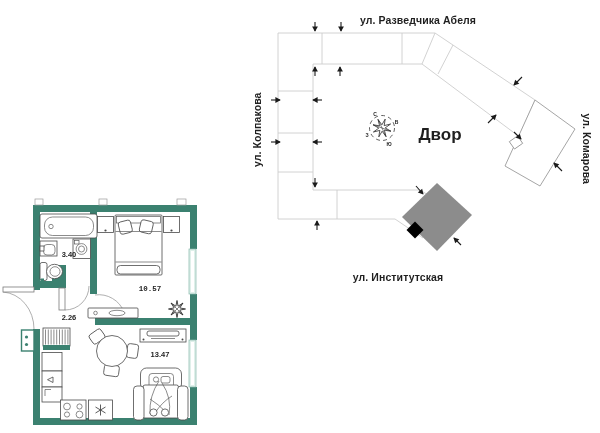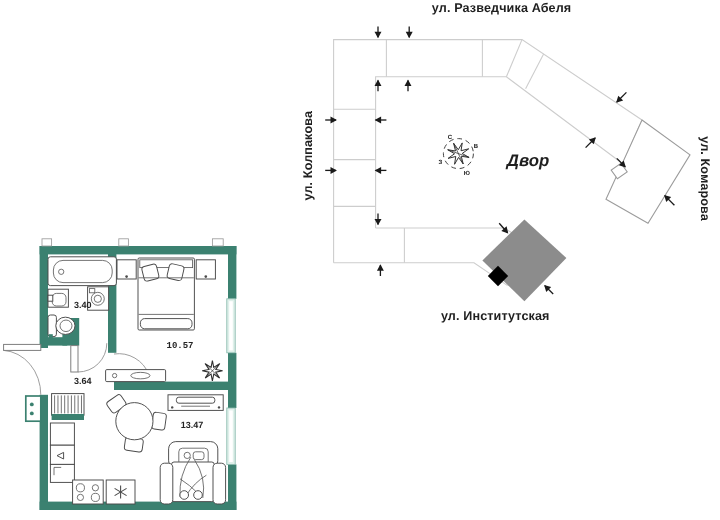--- a/index.html
+++ b/index.html
@@ -8,21 +8,21 @@
     font-family:"Liberation Sans", sans-serif;
   }
   .canvas svg{position:absolute;left:0;top:0;}
   .lbl{
     position:absolute;color:#1f1f1f;font-weight:bold;line-height:1.1;
     text-align:center;white-space:nowrap;
   }
   .street{font-size:10.5px;letter-spacing:.1px;}
   .rot-left{transform:rotate(-90deg);}
   .rot-right{transform:rotate(90deg);}
-  .dvor{font-size:14px;font-style:italic;}
+  .dvor{font-size:17px;}
   .area{font-size:7.5px;color:#242424;}
   
   .site-line{stroke:#cdcdcd;stroke-width:0.9;fill:none;}
   .block-line{stroke:#9b9b9b;stroke-width:0.9;fill:#ffffff;}
   .fix{stroke:#4a4a4a;stroke-width:0.8;fill:#ffffff;}
   .fix-thin{stroke:#5a5a5a;stroke-width:0.7;fill:none;}
   .arc{stroke:#9a9a9a;stroke-width:0.8;fill:none;}
   .leaf{fill:#ffffff;stroke:#7a7a7a;stroke-width:0.8;}
   .arrow{stroke:#1a1a1a;stroke-width:1.1;fill:none;}
   .stub{fill:#ffffff;stroke:#9a9a9a;stroke-width:0.7;}
@@ -252,31 +252,31 @@
       <rect class="fix" x="88.5" y="400" width="24" height="20"></rect>
       <g stroke="#4a4a4a" stroke-width="0.9">
         <line x1="100.5" y1="404.5" x2="100.5" y2="415.5"></line>
         <line x1="95.5" y1="407" x2="105.5" y2="413"></line>
         <line x1="95.5" y1="413" x2="105.5" y2="407"></line>
       </g>
     </g>
   </g>
 </svg>
 
-<div class="lbl street" style="left:350px;top:2px;width:136px;">ул. Разведчика Абеля</div>
+<div class="lbl street" style="left:350px;top:15px;width:136px;">ул. Разведчика Абеля</div>
 
 <div class="lbl street rot-left" style="left:203px;top:124px;width:110px;">ул. Колпакова</div>
 
 <div class="lbl street rot-right" style="left:531px;top:143px;width:110px;">ул. Комарова</div>
 
-<div class="lbl street" style="left:338px;top:259px;width:120px;text-align:right;">ул. Институтская</div>
+<div class="lbl street" style="left:338px;top:272px;width:120px;">ул. Институтская</div>
 
 <div class="lbl dvor" style="left:410px;top:126px;width:60px;">Двор</div>
 
 <div class="lbl area" style="left:49px;top:251px;width:40px;">3.40</div>
 
 <div class="lbl area" style="left:130px;top:285px;width:40px;font-family:Liberation Mono, monospace;">10.57</div>
 
-<div class="lbl area" style="left:49px;top:314px;width:40px;">3.64</div>
+<div class="lbl area" style="left:49px;top:314px;width:40px;">2.26</div>
 
 <div class="lbl area" style="left:129px;top:351px;width:40px;margin-left:11px;">13.47</div>
 
 </div>
 
 </body></html>

